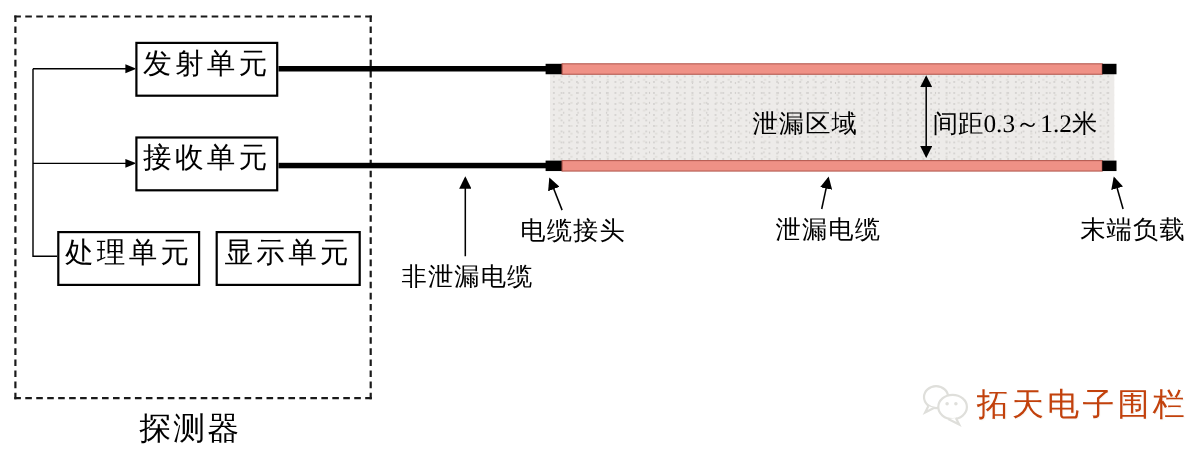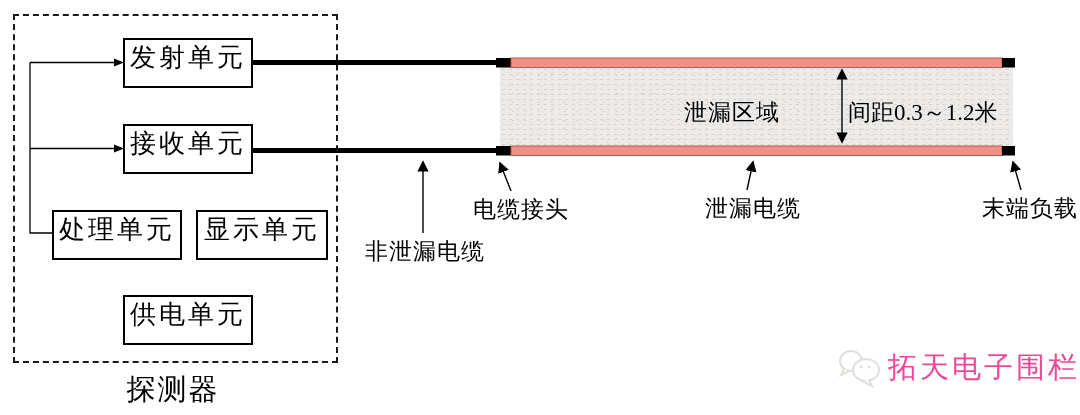--- a/index.html
+++ b/index.html
@@ -52,21 +52,21 @@
   .l-leakycable{left:705px;top:193px;}
   .l-endload{left:972px;top:193px;margin-left:10px;}
   .l-nonleakcable{left:365px;top:236px;}
   
   #overlay{position:absolute;left:0;top:0;z-index:2;}
   
   .watermark{
     position:absolute;left:838px;top:346px;display:flex;align-items:center;z-index:0;
   }
   .watermark-text{
-    font-size:29px;letter-spacing:3px;color:#ec4899;
+    font-size:29px;letter-spacing:3px;color:#c2410c;
     text-shadow:1px 1px 0 #f8f8f6;
     font-family:"Liberation Sans","DejaVu Sans",sans-serif;
     margin-left:4px;
   }
 </style>
 </head>
 <body>
 
 <div id="canvas">
 
@@ -78,23 +78,20 @@
       <span>发射单元</span>
     </div>
   <div class="unit u-rx">
       <span>接收单元</span>
     </div>
   <div class="unit u-proc">
       <span>处理单元</span>
     </div>
   <div class="unit u-disp">
       <span>显示单元</span>
-    </div>
-  <div class="unit u-pwr">
-      <span>供电单元</span>
     </div>
 
   <div class="detector-label">探测器</div>
 
   <svg id="overlay" width="1080" height="415" viewBox="0 0 1080 415">
     <defs>
       <marker id="ah" viewBox="0 0 10 10" refX="8.5" refY="5" markerWidth="8" markerHeight="8" orient="auto-start-reverse">
         <path d="M0,0 L10,5 L0,10 z" fill="#000"></path>
       </marker>
     </defs>

